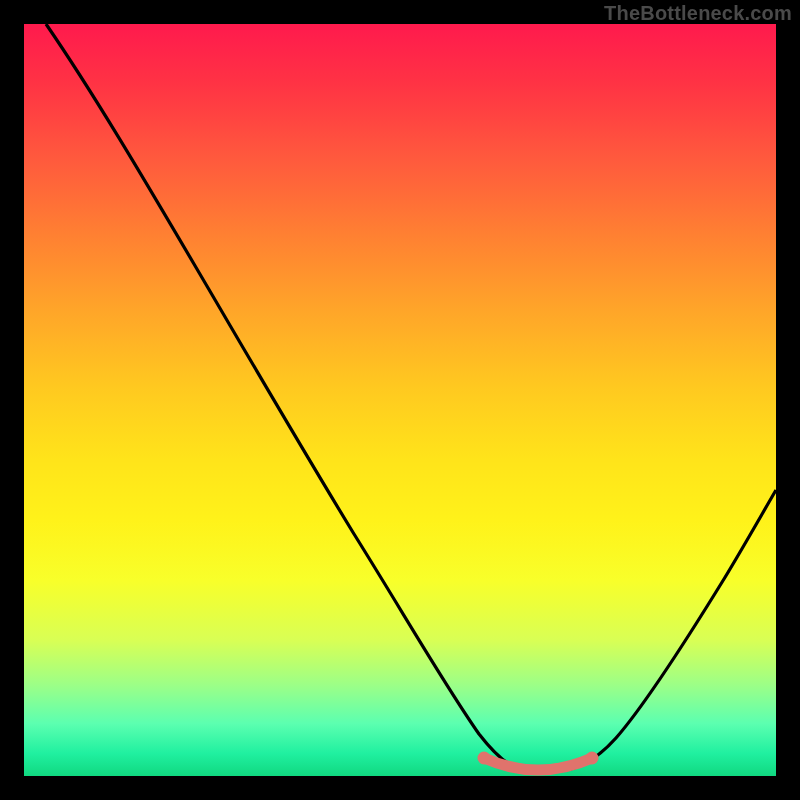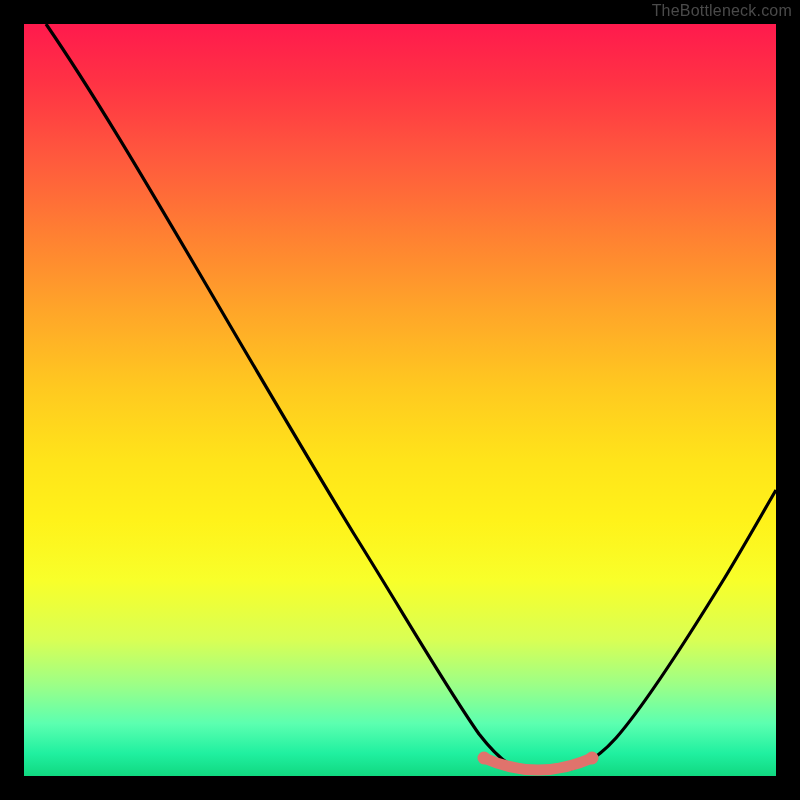--- a/index.html
+++ b/index.html
@@ -39,22 +39,22 @@
       #5cffb0 93%,
       #20f0a0 97%,
       #10d880 100%
     );
   }
   .watermark {
     position: absolute;
     top: 2px;
     right: 8px;
     color: #4a4a4a;
-    font-size: 16px;
-    font-weight: 400;
+    font-size: 20px;
+    font-weight: 700;
     letter-spacing: 0.2px;
     pointer-events: none;
   }
   svg.curve {
     position: absolute;
     left: 0;
     top: 0;
     width: 752px;
     height: 752px;
     overflow: visible;

